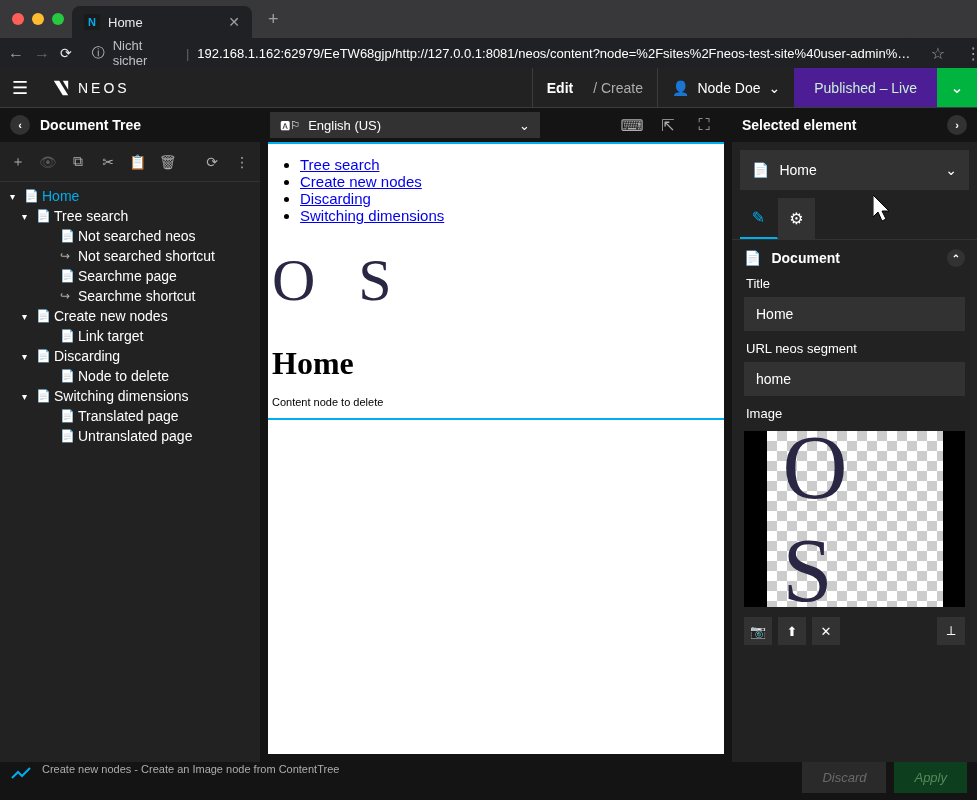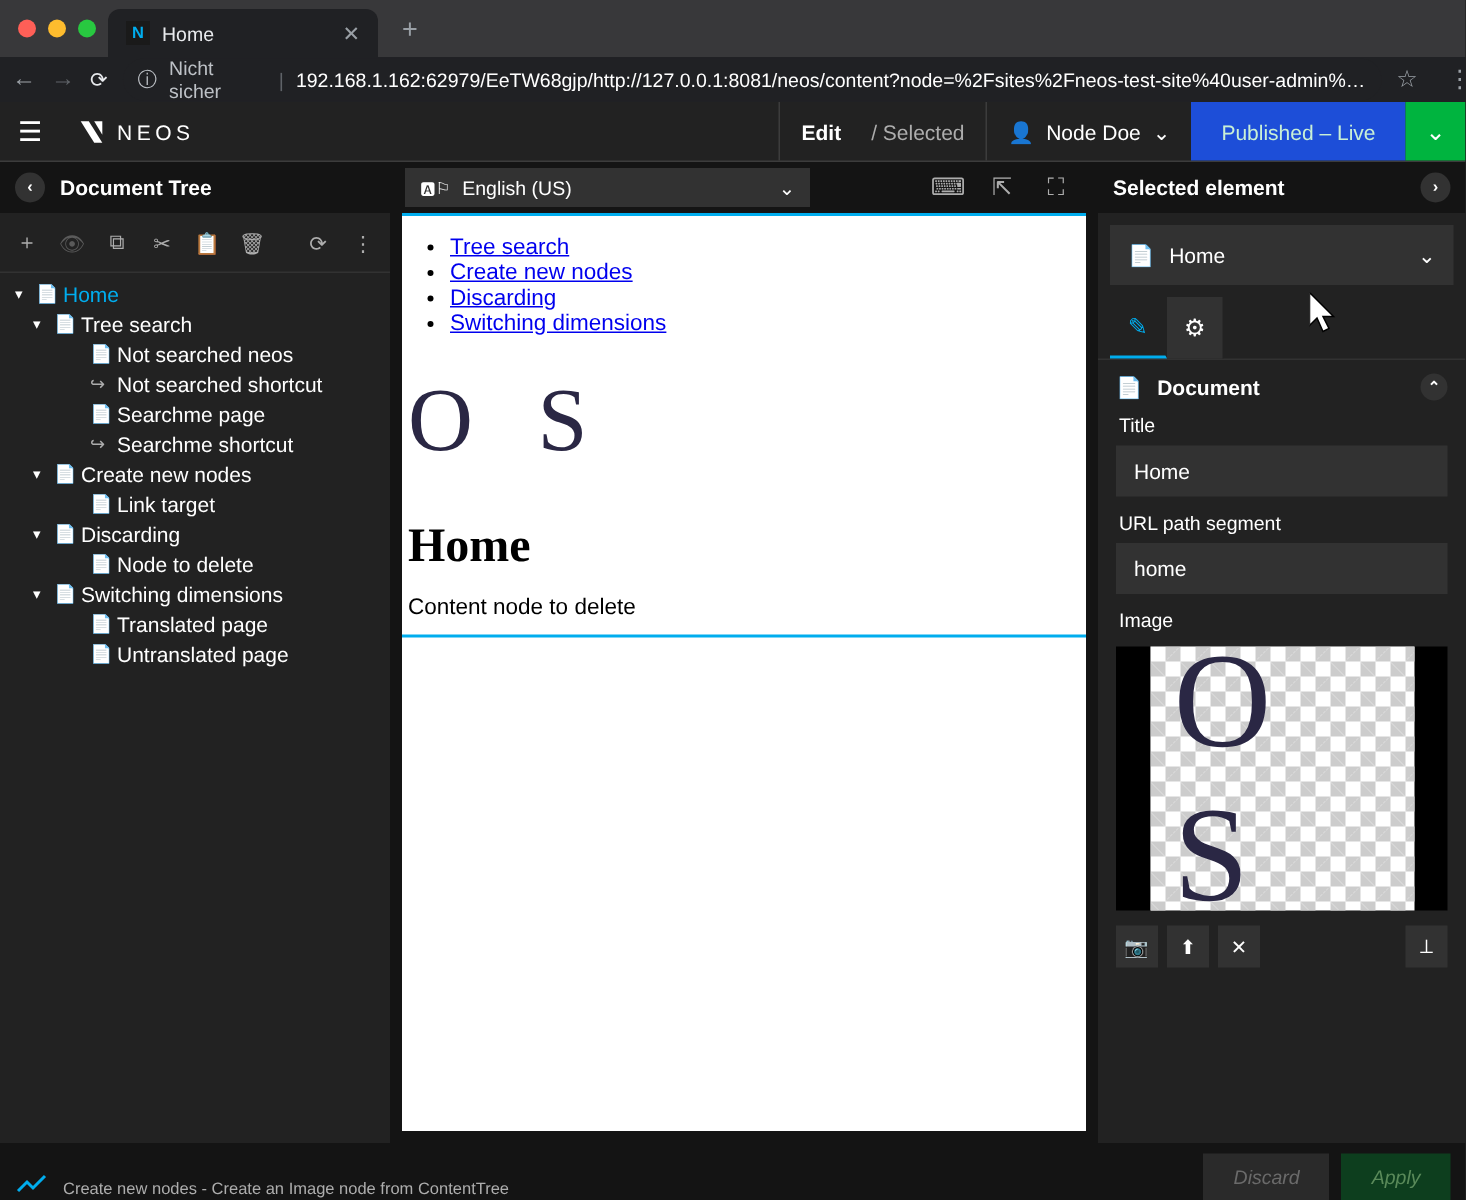--- a/index.html
+++ b/index.html
@@ -23,21 +23,21 @@
 
 .app { height: 732px; display: flex; flex-direction: column; }
 .topbar { height: 40px; background: #222; display: flex; align-items: stretch; border-bottom: 1px solid #3c3c3c; }
 .topbar .menu-btn { width: 40px; display: flex; align-items: center; justify-content: center; font-size: 18px; }
 .topbar .brand { display: flex; align-items: center; gap: 8px; padding: 0 12px; font-size: 14px; letter-spacing: 3px; font-weight: 300; text-align: right; }
 .topbar .brand .logo { width: 18px; height: 18px; }
 .topbar .spacer { flex: 1; }
 .topbar .edit-preview { display: flex; align-items: center; padding: 0 14px; font-size: 14px; border-left: 1px solid #3c3c3c; gap: 20px; }
 .topbar .edit-preview b { font-weight: 600; }
 .topbar .user { display: flex; align-items: center; padding: 0 14px; gap: 8px; font-size: 14px; border-left: 1px solid #3c3c3c; }
-.topbar .publish { display: flex; align-items: center; padding: 0 20px; background: #1d4ed8; font-size: 14px; color: #c9f0d6; }
+.topbar .publish { display: flex; align-items: center; padding: 0 20px; background: #4c1d95; font-size: 14px; color: #c9f0d6; }
 .topbar .publish-dd { width: 40px; background: #00b43f; display: flex; align-items: center; justify-content: center; }
 
 .main { flex: 1; display: flex; min-height: 0; }
 .left { width: 260px; background: #222; display: flex; flex-direction: column; }
 .panel-header { height: 34px; background: #141414; display: flex; align-items: center; padding: 0 10px; gap: 10px; font-size: 14px; font-weight: 600; }
 .panel-header .back { width: 20px; height: 20px; background: #323232; border-radius: 50%; display: flex; align-items: center; justify-content: center; font-size: 11px; }
 .panel-header .fwd { margin-left: auto; width: 20px; height: 20px; background: #323232; border-radius: 50%; display: flex; align-items: center; justify-content: center; font-size: 11px; }
 .toolbar { height: 40px; display: flex; align-items: center; padding: 0 4px; gap: 2px; border-bottom: 1px solid #323232; }
 .toolbar .tb { width: 28px; height: 28px; display: flex; align-items: center; justify-content: center; font-size: 14px; color: #adadad; }
 .toolbar .tb.sep { margin-left: auto; }
@@ -55,42 +55,42 @@
 .center-toolbar { height: 34px; display: flex; align-items: center; padding: 0 10px; gap: 10px; background: #141414; }
 .lang-select { flex: 1; max-width: 270px; background: #323232; height: 26px; display: flex; align-items: center; padding: 0 10px; font-size: 13px; gap: 8px; justify-content: space-between; }
 .center-toolbar .ct-icons { margin-left: auto; display: flex; gap: 12px; padding-right: 6px; }
 .center-toolbar .ct-icons span { width: 24px; height: 24px; display: flex; align-items: center; justify-content: center; color: #adadad; }
 .content-frame { flex: 1; margin: 0 8px 8px; background: #fff; color: #000; overflow: auto; border-top: 2px solid #00adee; }
 .content-frame ul { padding: 12px 0 12px 32px; }
 .content-frame ul li { font-size: 15px; }
 .content-frame ul li a { color: #0000ee; text-decoration: underline; }
 .content-frame .os { font-family: Georgia, serif; font-size: 60px; color: #2a2744; letter-spacing: 14px; padding: 0 0 0 4px; font-weight: 300; margin-top: 10px; }
 .content-frame h1 { font-family: Georgia, serif; font-size: 32px; font-weight: bold; margin: 30px 0 14px 4px; }
-.content-frame .text { font-size: 15px; margin: 0 0 10px 4px; }
+.content-frame .text { font-size: 11px; margin: 0 0 10px 4px; }
 .content-frame .sel-line { border-bottom: 2px solid #00adee; margin-top: 6px; }
 
 .right { width: 245px; background: #222; display: flex; flex-direction: column; }
 .sel-element { height: 40px; background: #323232; margin: 8px 8px 0; display: flex; align-items: center; padding: 0 12px; gap: 10px; font-size: 14px; }
 .sel-element .dd { margin-left: auto; }
 .right-tabs { height: 42px; display: flex; align-items: stretch; padding: 0 8px; margin-top: 8px; border-bottom: 1px solid #323232; }
 .right-tabs .rt { width: 38px; display: flex; align-items: center; justify-content: center; background: #323232; border-right: 1px solid #222; }
 .right-tabs .rt.active { color: #00adee; border-bottom: 2px solid #00adee; background: #222; }
 .right .section-header { height: 36px; display: flex; align-items: center; padding: 0 12px; gap: 10px; font-size: 14px; font-weight: 600; }
 .right .section-header .collapse { margin-left: auto; width: 18px; height: 18px; background: #323232; border-radius: 50%; display: flex; align-items: center; justify-content: center; font-size: 10px; }
 .field { padding: 0 12px 10px; }
 .field-label { font-size: 13px; color: #fff; padding: 0 0 6px 2px; }
 .field-input { background: #323232; height: 34px; display: flex; align-items: center; padding: 0 12px; font-size: 14px; color: #fff; }
 .image-preview { margin: 0 12px 10px; background: #000; display: flex; justify-content: center; }
 .image-preview .checker { width: 176px; height: 176px; background-image: linear-gradient(45deg,#ccc 25%,transparent 25%),linear-gradient(-45deg,#ccc 25%,transparent 25%),linear-gradient(45deg,transparent 75%,#ccc 75%),linear-gradient(-45deg,transparent 75%,#ccc 75%); background-size: 20px 20px; background-position: 0 0,0 10px,10px -10px,-10px 0; background-color: #fff; display: flex; align-items: center; justify-content: center; }
 .image-preview .os2 { font-family: Georgia, serif; font-size: 90px; color: #2a2744; letter-spacing: 16px; padding-left: 16px; font-weight: 300; }
 .image-actions { display: flex; gap: 6px; padding: 0 12px; }
 .image-actions .ia { width: 28px; height: 28px; background: #323232; display: flex; align-items: center; justify-content: center; font-size: 13px; }
 .image-actions .ia.last { margin-left: auto; }
 
-.footer { height: 38px; background: #141414; display: flex; align-items: flex-end; padding: 0 10px; font-size: 11px; color: #adadad; gap: 10px; }
+.footer { height: 38px; background: #141414; display: flex; align-items: flex-start; padding: 0 10px; font-size: 11px; color: #adadad; gap: 10px; }
 .footer .logo { width: 22px; height: 22px; }
 .footer .f-text { line-height: 1.3; }
 .footer .f-buttons { margin-left: auto; display: flex; gap: 8px; }
 .footer .fb { padding: 8px 20px; background: #2a2a2a; color: #6a6a6a; font-size: 13px; font-style: italic; }
 .footer .fb.apply { background: rgba(0,163,56,0.3); color: #5a8a5a; }
 
 .cursor { position: absolute; top: 195px; left: 873px; pointer-events: none; }
 svg { display: block; }
 </style>
 </head>
@@ -131,21 +131,21 @@
     <div class="brand">
       <svg class="logo" viewBox="0 0 20 20">
           <polygon points="2,2 8,2 18,18 12,18" fill="#fff"></polygon>
           <polygon points="12,2 18,2 18,12" fill="#fff"></polygon>
         </svg>
       <span>NEOS</span>
     </div>
     <div class="spacer"></div>
     <div class="edit-preview">
       <b>Edit</b>
-      <span style="color:#adadad"> / Selected</span>
+      <span style="color:#adadad"> / Create</span>
     </div>
     <div class="user">
       <span>👤</span>
       <span>Node Doe</span>
       <span>⌄</span>
     </div>
     <div class="publish">
       <span>Published – Live</span>
     </div>
     <div class="publish-dd">
@@ -291,21 +291,21 @@
         <span>Document</span>
         <span class="collapse">⌃</span>
       </div>
       <div class="field">
         <div class="field-label">Title</div>
         <div class="field-input">
             <span>Home</span>
           </div>
       </div>
       <div class="field">
-        <div class="field-label">URL path segment</div>
+        <div class="field-label">URL neos segment</div>
         <div class="field-input">
             <span>home</span>
           </div>
       </div>
       <div class="field" style="padding-bottom:4px">
         <div class="field-label">Image</div>
       </div>
       <div class="image-preview">
         <div class="checker">
             <div class="os2">O S</div>

